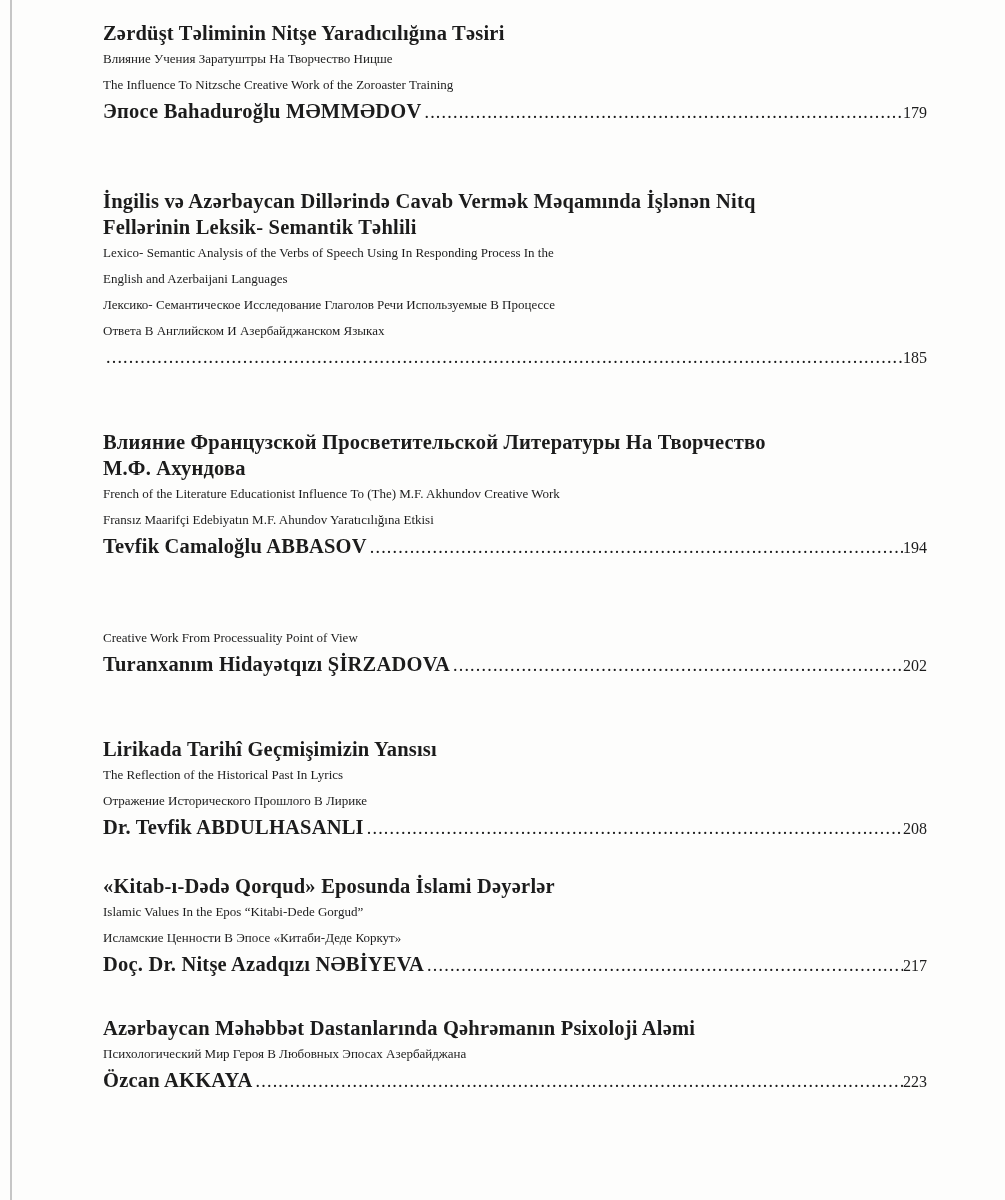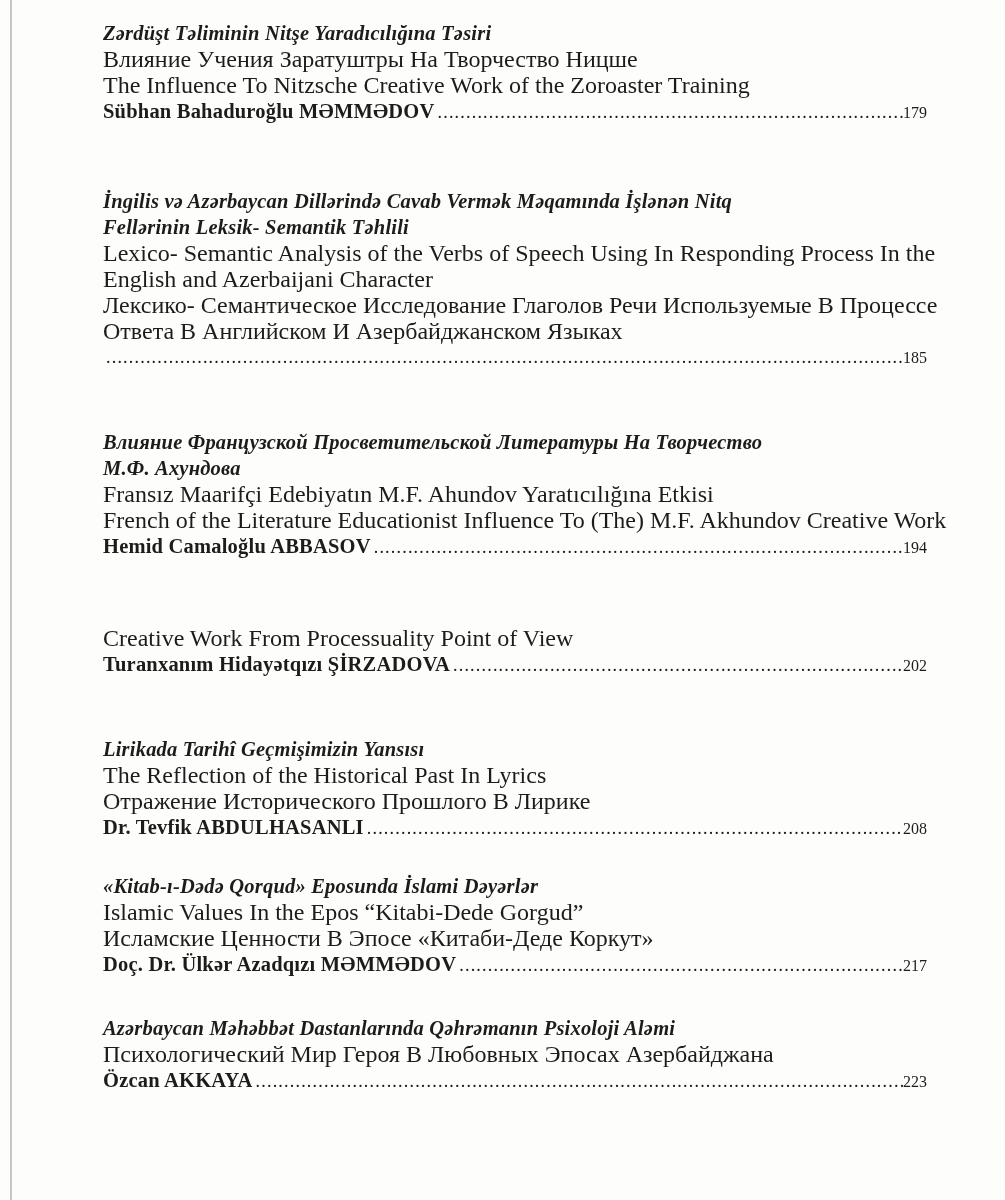--- a/index.html
+++ b/index.html
@@ -33,25 +33,24 @@
   .e4 { margin-bottom: 57px; }
   .e5 { margin-bottom: 31px; }
   .e6 { margin-bottom: 36px; }
   .e7 { margin-bottom: 0; margin-top: 11px; }
   .title {
     font-weight: bold;
     font-size: 20.5px;
     line-height: 26px;
     white-space: nowrap;
     letter-spacing: 0.2px;
-    font-style: italic;
   }
   .line {
     font-weight: normal;
-    font-size: 24px;
+    font-size: 13px;
     line-height: 26px;
     white-space: nowrap;
   }
   .author-row {
     display: flex;
     align-items: baseline;
     line-height: 26px;
     width: 100%;
   }
   .author {
@@ -83,46 +82,46 @@
 
 <div class="page">
   <div class="left-rule"></div>
   <div class="content">
 
     <section class="entry e1">
       <div class="title">Zərdüşt Təliminin Nitşe Yaradıcılığına Təsiri</div>
       <div class="line">Влияние Учения Заратуштры На Творчество Ницше</div>
       <div class="line">The Influence To Nitzsche Creative Work of the Zoroaster Training</div>
       <div class="author-row">
-        <span class="author">Sübhan Bahaduroğlu MƏMMƏDOV</span>
+        <span class="author">Эпосе Bahaduroğlu MƏMMƏDOV</span>
         <span class="dots"></span>
         <span class="pagenum">179</span>
       </div>
     </section>
 
     <section class="entry e2">
       <div class="title">İngilis və Azərbaycan Dillərində Cavab Vermək Məqamında İşlənən Nitq</div>
       <div class="title">Fellərinin Leksik- Semantik Təhlili</div>
       <div class="line">Lexico- Semantic Analysis of the Verbs of Speech Using In Responding Process In the</div>
-      <div class="line">English and Azerbaijani Character</div>
+      <div class="line">English and Azerbaijani Languages</div>
       <div class="line">Лексико- Семантическое Исследование Глаголов Речи Используемые В Процессе</div>
       <div class="line">Ответа В Английском И Азербайджанском Языках</div>
       <div class="author-row">
         <span class="dots"></span>
         <span class="pagenum">185</span>
       </div>
     </section>
 
     <section class="entry e3">
       <div class="title">Влияние Французской Просветительской Литературы На Творчество</div>
       <div class="title">М.Ф. Ахундова</div>
+      <div class="line">French of the Literature Educationist Influence To (The) M.F. Akhundov Creative Work</div>
       <div class="line">Fransız Maarifçi Edebiyatın M.F. Ahundov Yaratıcılığına Etkisi</div>
-      <div class="line">French of the Literature Educationist Influence To (The) M.F. Akhundov Creative Work</div>
       <div class="author-row">
-        <span class="author">Hemid Camaloğlu ABBASOV</span>
+        <span class="author">Tevfik Camaloğlu ABBASOV</span>
         <span class="dots"></span>
         <span class="pagenum">194</span>
       </div>
     </section>
 
     <section class="entry e4">
       <div class="line">Creative Work From Processuality Point of View</div>
       <div class="author-row">
         <span class="author">Turanxanım Hidayətqızı ŞİRZADOVA</span>
         <span class="dots"></span>
@@ -139,21 +138,21 @@
         <span class="dots"></span>
         <span class="pagenum">208</span>
       </div>
     </section>
 
     <section class="entry e6">
       <div class="title">«Kitab-ı-Dədə Qorqud» Eposunda İslami Dəyərlər</div>
       <div class="line">Islamic Values In the Epos “Kitabi-Dede Gorgud”</div>
       <div class="line">Исламские Ценности В Эпосе «Китаби-Деде Коркут»</div>
       <div class="author-row">
-        <span class="author">Doç. Dr. Ülkər Azadqızı MƏMMƏDOV</span>
+        <span class="author">Doç. Dr. Nitşe Azadqızı NƏBİYEVA</span>
         <span class="dots"></span>
         <span class="pagenum">217</span>
       </div>
     </section>
 
     <section class="entry e7">
       <div class="title">Azərbaycan Məhəbbət Dastanlarında Qəhrəmanın Psixoloji Aləmi</div>
       <div class="line">Психологический Мир Героя В Любовных Эпосах Азербайджана</div>
       <div class="author-row">
         <span class="author">Özcan AKKAYA</span>

